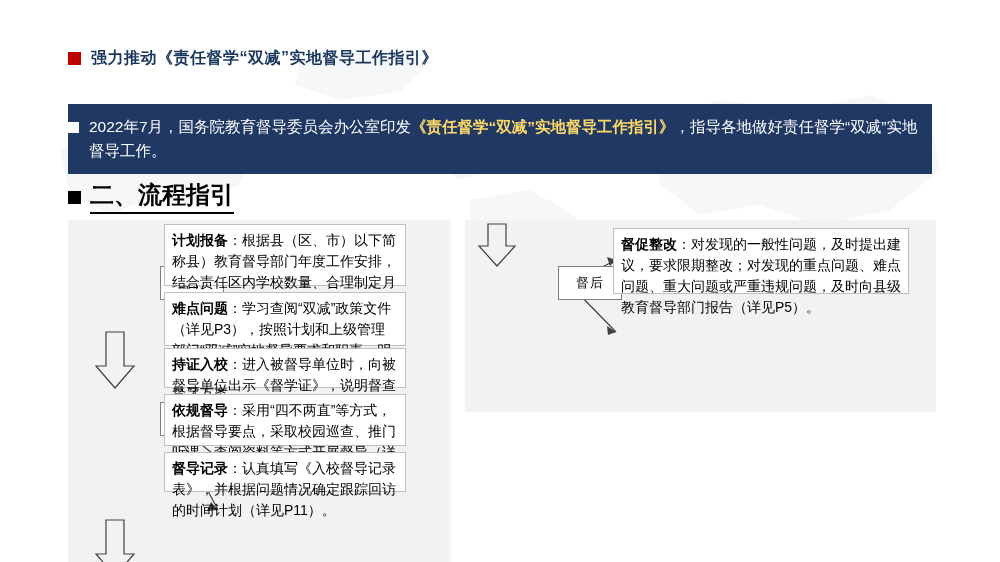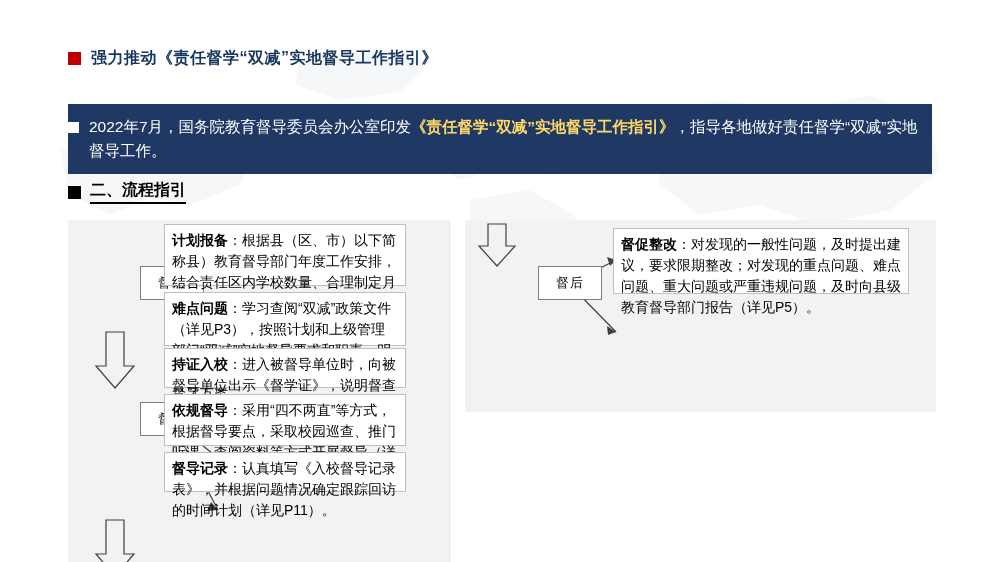--- a/index.html
+++ b/index.html
@@ -94,21 +94,21 @@
     align-items: center;
     gap: 9px;
   }
   .section-bullet {
     width: 13px;
     height: 13px;
     background: #000000;
     flex: 0 0 auto;
   }
   .section-text {
-    font-size: 16px;
+    font-size: 24px;
     font-weight: bold;
     color: #000000;
     border-bottom: 2.5px solid #000000;
     padding-bottom: 2px;
     line-height: 1.25;
   }
 
   
   .diagram {
     position: absolute;
@@ -135,20 +135,21 @@
   .stage-box {
     position: absolute;
     background: #ffffff;
     border: 1px solid #7f7f7f;
     font-size: 13px;
     color: #000000;
     display: flex;
     align-items: center;
     justify-content: center;
     letter-spacing: 1px;
+    margin-left: 20px;
   }
 
   .card {
     position: absolute;
     background: #ffffff;
     border: 1px solid #bfbfbf;
     box-sizing: border-box;
     padding: 5px 7px;
     font-size: 14px;
     line-height: 1.5;

